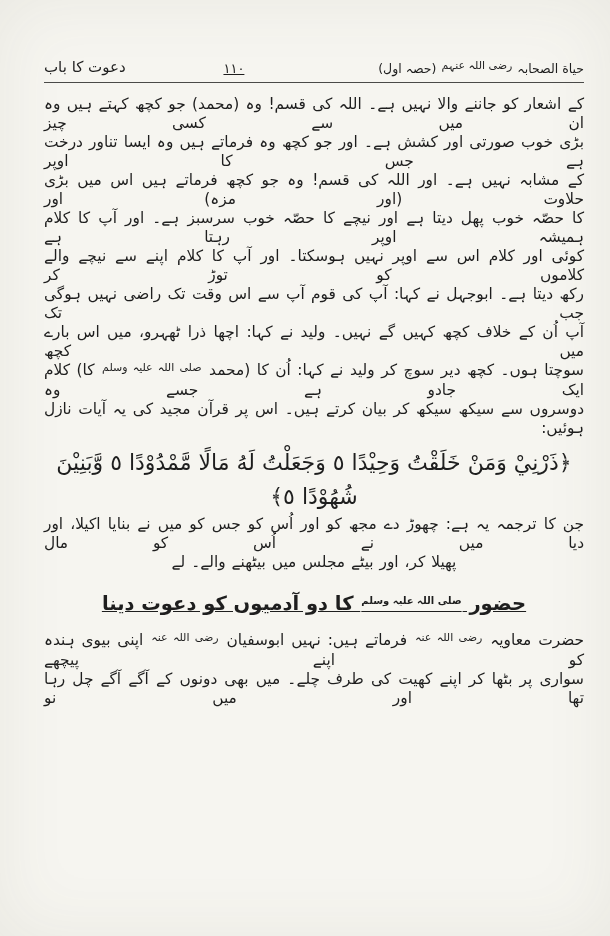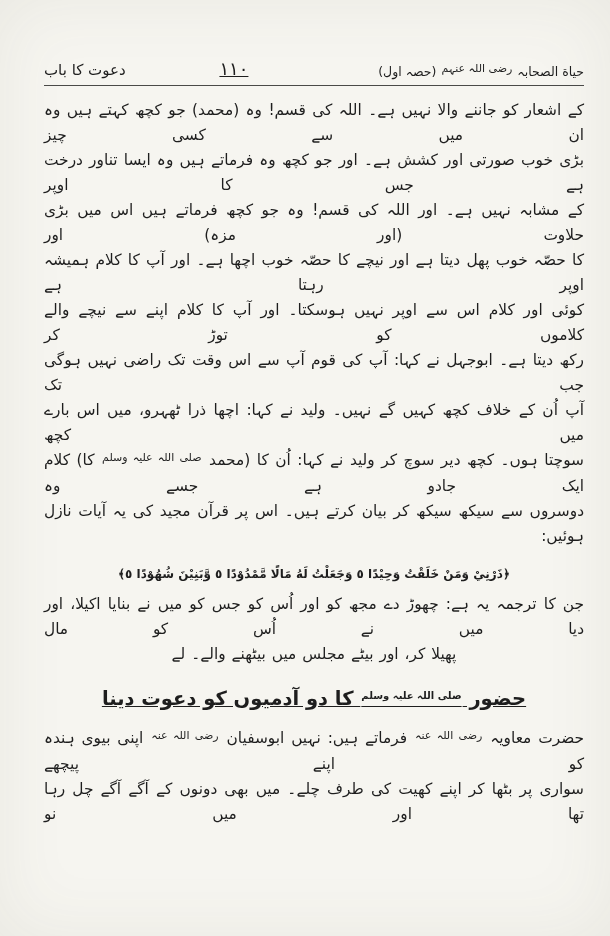--- a/index.html
+++ b/index.html
@@ -6,33 +6,33 @@
   body { background:#e9e7e1; font-family:"DejaVu Sans", sans-serif; }
   .page {
     position:relative; width:610px; height:936px; margin:0 auto;
     background:#f6f5f0; box-sizing:border-box;
     padding:58px 26px 0 44px;
     box-shadow: inset 0 0 70px rgba(90,85,70,0.08);
     direction:rtl; color:#1e1e1e; overflow:hidden;
   }
   .hdr { display:flex; justify-content:space-between; align-items:flex-end; }
   .hdr .title { font-size:12.5px; }
-  .hdr .pno   { font-size:18px; letter-spacing:1px; transform:translatex(-18px);text-decoration:underline; }
+  .hdr .pno   { font-size:13px; letter-spacing:1px; transform:translatex(-18px);text-decoration:underline; }
   .hdr .chap  { font-size:15px; }
   .hdr-rule { border:0; border-top:1.5px solid #4a4a48; margin:6px 0 0 0; }
   .body1 { margin-top:12px; }
   .jline {
-    font-size:15.4px; line-height:25px;
+    font-size:15.4px; line-height:19px;
     text-align:justify; text-align-last:justify;
     word-spacing:1px;
   }
   .hon { font-size:11px; position:relative; top:-4px; padding:0 1px; }
   .verse {
     text-align:center; text-align-last:center;
-    font-size:12px; font-weight:bold; line-height:34px;
+    font-size:22px; font-weight:normal; line-height:34px;
     margin:8px 0 1px 0;
   }
   .center-line { text-align:center; text-align-last:center; }
   .heading {
     text-align:center; text-align-last:center;
     font-size:19.5px; font-weight:bold; line-height:34px;
     margin:15px 0 7px 0;
     text-decoration:underline;
   }
   .heading .hon { font-size:10px; top:-6px; }
@@ -46,21 +46,21 @@
     <div class="title"><span>حیاة الصحابہ </span><span class="hon">رضی اللہ عنہم</span><span> (حصہ اول)</span></div>
     <div class="pno">۱۱۰</div>
     <div class="chap">دعوت کا باب</div>
   </div>
   <hr class="hdr-rule">
 
   <div class="body1">
     <div class="jline">کے اشعار کو جاننے والا نہیں ہے۔ اللہ کی قسم! وہ (محمد) جو کچھ کہتے ہیں وہ ان میں سے کسی چیز</div>
     <div class="jline">بڑی خوب صورتی اور کشش ہے۔ اور جو کچھ وہ فرماتے ہیں وہ ایسا تناور درخت ہے جس کا اوپر</div>
     <div class="jline">کے مشابہ نہیں ہے۔ اور اللہ کی قسم! وہ جو کچھ فرماتے ہیں اس میں بڑی حلاوت (اور مزہ) اور</div>
-    <div class="jline">کا حصّہ خوب پھل دیتا ہے اور نیچے کا حصّہ خوب اچھا ہے۔ اور آپ کا کلام ہمیشہ اوپر رہتا ہے</div>
+    <div class="jline">کا حصّہ خوب پھل دیتا ہے اور نیچے کا حصّہ خوب سرسبز ہے۔ اور آپ کا کلام ہمیشہ اوپر رہتا ہے</div>
     <div class="jline">کوئی اور کلام اس سے اوپر نہیں ہوسکتا۔ اور آپ کا کلام اپنے سے نیچے والے کلاموں کو توڑ کر</div>
     <div class="jline">رکھ دیتا ہے۔ ابوجہل نے کہا: آپ کی قوم آپ سے اس وقت تک راضی نہیں ہوگی جب تک</div>
     <div class="jline">آپ اُن کے خلاف کچھ کہیں گے نہیں۔ ولید نے کہا: اچھا ذرا ٹھہرو، میں اس بارے میں کچھ</div>
     <div class="jline"><span>سوچتا ہوں۔ کچھ دیر سوچ کر ولید نے کہا: اُن کا (محمد </span><span class="hon">صلی اللہ علیہ وسلم</span><span> کا) کلام ایک جادو ہے جسے وہ</span></div>
     <div class="jline">دوسروں سے سیکھ سیکھ کر بیان کرتے ہیں۔ اس پر قرآن مجید کی یہ آیات نازل ہوئیں:</div>
 
     <div class="verse">﴿ذَرْنِيْ وَمَنْ خَلَقْتُ وَحِيْدًا ٥ وَجَعَلْتُ لَهُ مَالًا مَّمْدُوْدًا ٥ وَّبَنِيْنَ شُهُوْدًا ٥﴾</div>
 
     <div class="jline">جن کا ترجمہ یہ ہے: چھوڑ دے مجھ کو اور اُس کو جس کو میں نے بنایا اکیلا، اور دیا میں نے اُس کو مال</div>
     <div class="jline center-line">پھیلا کر، اور بیٹے مجلس میں بیٹھنے والے۔ لے</div>

